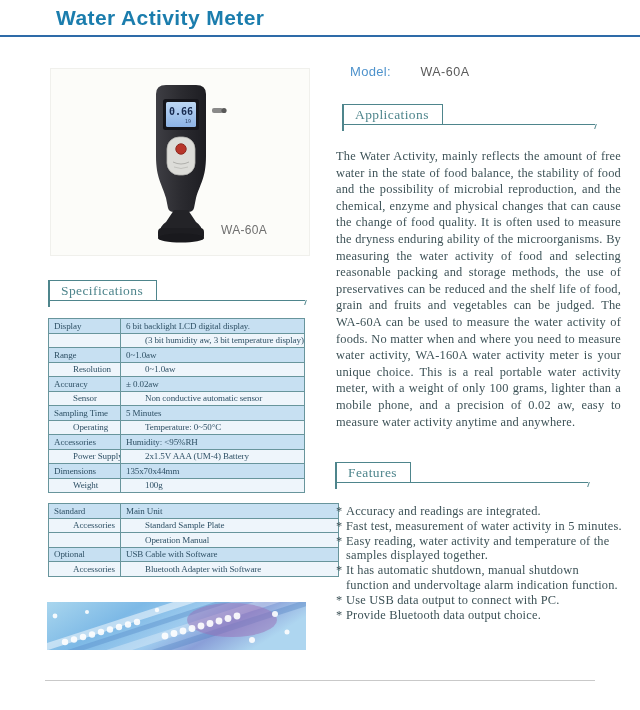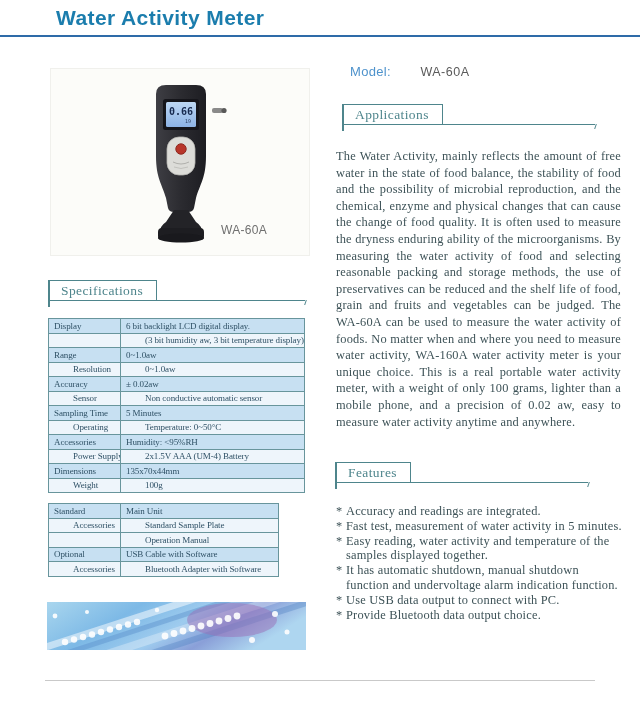--- a/index.html
+++ b/index.html
@@ -45,21 +45,21 @@
   }
   .sec-line{position:absolute;left:0;right:0;top:19.6px;height:1.4px;background:var(--teal);}
   .sec-tick{position:absolute;right:-1px;top:20px;width:1.4px;height:5px;background:var(--teal);transform:skewX(-18deg);}
   .sec-specifications{left:48px;top:280px;width:257px;}
   .sec-applications{left:335px;top:104px;width:253px;margin-left:7px;}
   .sec-features{left:335px;top:462px;width:253px;}
   
   table{border-collapse:collapse;table-layout:fixed;
     font-family:"Liberation Serif",serif;font-size:9px;color:var(--table-text);letter-spacing:-.1px;}
   .spec-table{position:absolute;left:48px;top:318px;width:257px;}
-  .acc-table{position:absolute;left:48px;top:503px;width:231px;}
+  .acc-table{position:absolute;left:48px;top:503px;width:291px;}
   td{border:1px solid var(--tbl-border);padding:1.5px 5px;height:11px;line-height:10.5px;white-space:nowrap;overflow:hidden;}
   td.c1{width:72px;margin-left:12px;}
   .row-blue td{background:var(--row-blue);}
   .row-white td{background:var(--row-light);padding-left:24px;}
   
   .circuit{position:absolute;left:47px;top:602px;width:259px;height:48px;}
   
   .model-row{position:absolute;left:350px;top:64px;font-size:13px;text-align:center;}
   .model-label{color:var(--model-blue);letter-spacing:.3px;}
   .model-value{color:#5a5a5a;margin-left:26px;font-size:12.5px;letter-spacing:.5px;}

